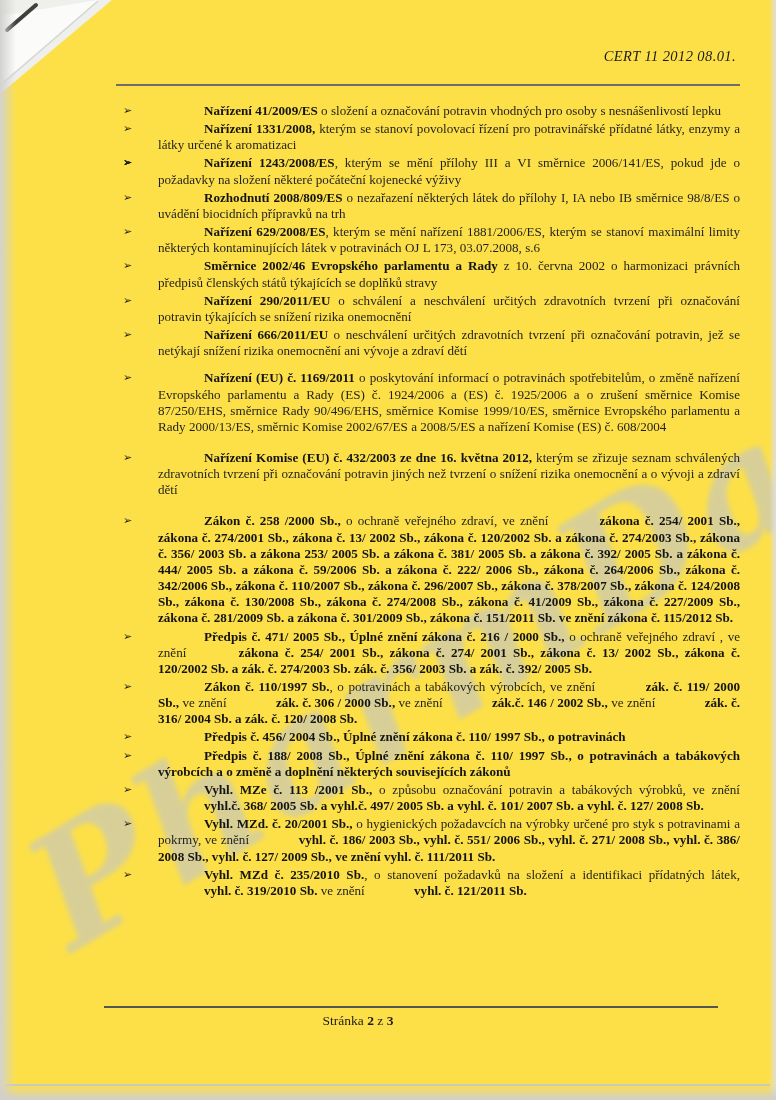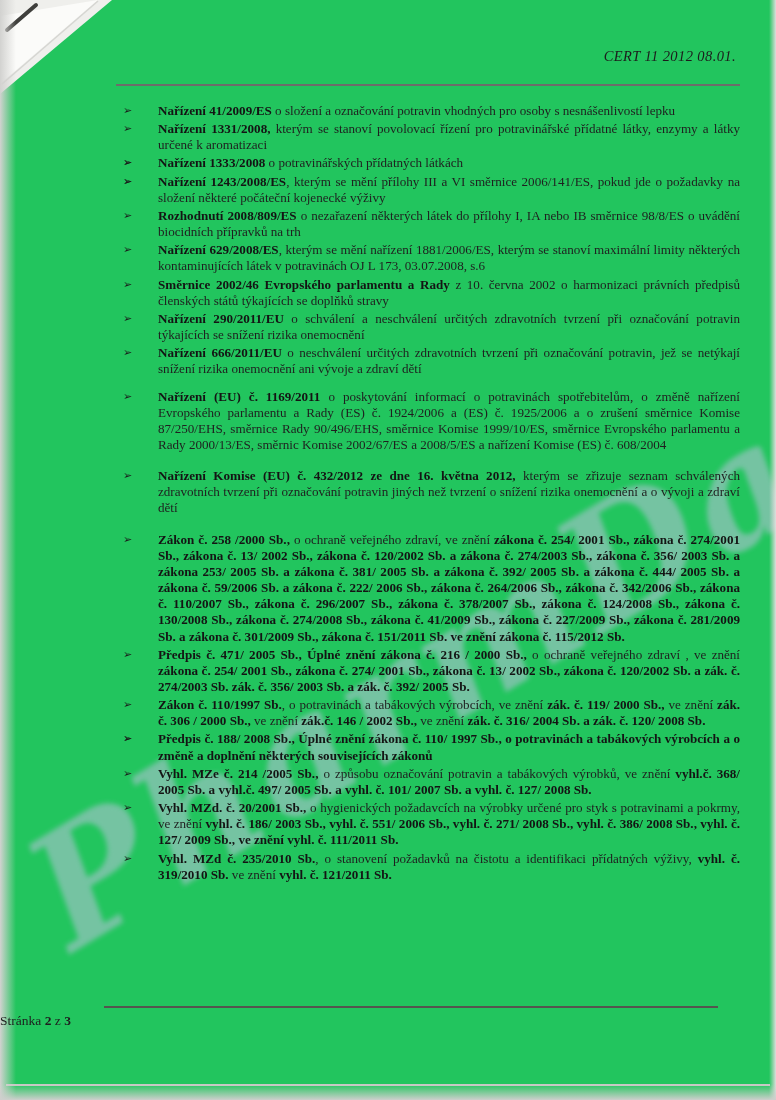--- a/index.html
+++ b/index.html
@@ -2,21 +2,21 @@
 <html lang="cs"><head>
 <meta charset="utf-8">
 <style>
   html,body{margin:0;padding:0;}
   body{
     width:776px;height:1100px;position:relative;overflow:hidden;
     background:#f6f6f4;
     font-family:"Liberation Serif","DejaVu Serif",serif;
   }
   .page{
-    position:absolute;inset:0;background:#22c55e;
+    position:absolute;inset:0;background:#fde047;
   }
   
   .edge-left{position:absolute;left:0;top:0;bottom:0;width:16px;
     background:linear-gradient(to right,#d2d2d0,rgba(250,250,248,0));pointer-events:none;}
   .edge-right{position:absolute;right:0;top:0;bottom:0;width:7px;
     background:linear-gradient(to left,#dededc,rgba(250,250,248,0));pointer-events:none;}
   .edge-bottom{position:absolute;left:0;right:0;bottom:0;height:16px;
     background:linear-gradient(to top,#cfcfcd,rgba(240,240,238,0));pointer-events:none;}
   .bottom-rule{position:absolute;left:6px;right:6px;top:1084px;height:2px;background:#c7c7c4;}
   .fold{position:absolute;left:0;top:0;}
@@ -33,33 +33,33 @@
     font-style:italic;font-size:14.5px;letter-spacing:.4px;color:#1c1c1c;
   }
   .rule{position:absolute;height:2px;background:#6d6d6a;z-index:1;}
   .header-rule{left:116px;right:36px;top:84px;}
   .footer-rule{left:104px;right:58px;top:1006px;background:#55554f;height:2px;}
 
   .content{
     position:absolute;left:122px;top:103px;width:618px;z-index:1;
     font-size:13.1px;line-height:16.15px;color:#1f1f1f;
   }
-  .content b{color:#141414;}
+  .content b{color:#141414;margin-left:46px;}
   ul.reglist{list-style:none;margin:0;padding:0;}
   ul.reglist li{position:relative;padding-left:36px;text-align:justify;margin:0 0 2px 0;}
   ul.reglist .bullet{
     position:absolute;left:1px;top:0px;font-size:11px;color:#1a1a1a;
     font-family:"DejaVu Sans",sans-serif;
   }
   #group-1{margin-top:11px;}
   #group-1 li{margin-bottom:15px;}
   #group-2{margin-top:0;}
 
   .footer-text{
-    position:absolute;left:0;right:60px;top:1013px;z-index:1;
+    position:absolute;left:0;right:60px;top:1013px;text-align:center;z-index:1;
     font-size:13.5px;color:#1e1e1e;
   }
 </style>
 </head>
 <body>
 
 <div class="page">
 
   <div class="watermark">PharmData.cz</div>
 
@@ -71,42 +71,42 @@
   </svg>
 
   <div class="header-ref">CERT 11 2012 08.01.</div>
   <div class="rule header-rule"></div>
 
   <main class="content">
     <ul class="reglist" id="group-0">
         <li><span class="bullet">➢</span><span><b>Nařízení 41/2009/ES</b><span> o složení a označování potravin vhodných pro osoby s nesnášenlivostí lepku</span></span></li>
         <li><span class="bullet">➢</span><span><b>Nařízení 1331/2008,</b><span> kterým se stanoví povolovací řízení pro potravinářské přídatné látky, enzymy a látky určené k aromatizaci</span></span></li>
         <li><span class="bullet">➢</span></li>
-        <li><span class="bullet">➢</span><span><b>Nařízení 1333/2008</b><span> o potravinářských přídatných látkách</span></span></li>
+        <li><span class="bullet">➢</span></li>
         <li><span class="bullet">➢</span></li>
         <li><span class="bullet">➢</span><span><b>Nařízení 1243/2008/ES</b><span>, kterým se mění přílohy III a VI směrnice 2006/141/ES, pokud jde o požadavky na složení některé počáteční kojenecké výživy</span></span></li>
         <li><span class="bullet">➢</span><span><b>Rozhodnutí 2008/809/ES</b><span> o nezařazení některých látek do přílohy I, IA nebo IB směrnice 98/8/ES o uvádění biocidních přípravků na trh</span></span></li>
         <li><span class="bullet">➢</span><span><b>Nařízení 629/2008/ES</b><span>, kterým se mění nařízení 1881/2006/ES, kterým se stanoví maximální limity některých kontaminujících látek v potravinách OJ L 173, 03.07.2008, s.6</span></span></li>
         <li><span class="bullet">➢</span><span><b>Směrnice 2002/46 Evropského parlamentu a Rady</b><span> z 10. června 2002 o harmonizaci právních předpisů členských států týkajících se doplňků stravy</span></span></li>
         <li><span class="bullet">➢</span><span><b>Nařízení 290/2011/EU</b><span> o schválení a neschválení určitých zdravotních tvrzení při označování potravin týkajících se snížení rizika onemocnění</span></span></li>
         <li><span class="bullet">➢</span><span><b>Nařízení 666/2011/EU</b><span> o neschválení určitých zdravotních tvrzení při označování potravin, jež se netýkají snížení rizika onemocnění ani vývoje a zdraví dětí</span></span></li>
       </ul>
     <ul class="reglist" id="group-1">
         <li><span class="bullet">➢</span><span><b>Nařízení (EU) č. 1169/2011</b><span> o poskytování informací o potravinách spotřebitelům, o změně nařízení Evropského parlamentu a Rady (ES) č. 1924/2006 a (ES) č. 1925/2006 a o zrušení směrnice Komise 87/250/EHS, směrnice Rady 90/496/EHS, směrnice Komise 1999/10/ES, směrnice Evropského parlamentu a Rady 2000/13/ES, směrnic Komise 2002/67/ES a 2008/5/ES a nařízení Komise (ES) č. 608/2004</span></span></li>
-        <li><span class="bullet">➢</span><span><b>Nařízení Komise (EU) č. 432/2012 ze dne 16. května 2012,</b><span> kterým se zřizuje seznam schválených zdravotních tvrzení při označování potravin jiných než tvrzení o snížení rizika onemocnění a o vývoji a zdraví dětí</span></span></li>
+        <li><span class="bullet">➢</span><span><b>Nařízení Komise (EU) č. 432/2003 ze dne 16. května 2012,</b><span> kterým se zřizuje seznam schválených zdravotních tvrzení při označování potravin jiných než tvrzení o snížení rizika onemocnění a o vývoji a zdraví dětí</span></span></li>
       </ul>
     <ul class="reglist" id="group-2">
         <li><span class="bullet">➢</span><span><b>Zákon č. 258 /2000 Sb.,</b><span> o ochraně veřejného zdraví, ve znění </span><b>zákona č. 254/ 2001 Sb., zákona č. 274/2001 Sb., zákona č. 13/ 2002 Sb., zákona č. 120/2002 Sb. a zákona č. 274/2003 Sb., zákona č. 356/ 2003 Sb. a zákona 253/ 2005 Sb. a zákona č. 381/ 2005 Sb. a zákona č. 392/ 2005 Sb. a zákona č. 444/ 2005 Sb. a zákona č. 59/2006 Sb. a zákona č. 222/ 2006 Sb., zákona č. 264/2006 Sb., zákona č. 342/2006 Sb., zákona č. 110/2007 Sb., zákona č. 296/2007 Sb., zákona č. 378/2007 Sb., zákona č. 124/2008 Sb., zákona č. 130/2008 Sb., zákona č. 274/2008 Sb., zákona č. 41/2009 Sb., zákona č. 227/2009 Sb., zákona č. 281/2009 Sb. a zákona č. 301/2009 Sb., zákona č. 151/2011 Sb. ve znění zákona č. 115/2012 Sb.</b></span></li>
         <li><span class="bullet">➢</span><span><b>Předpis č. 471/ 2005 Sb., Úplné znění zákona č. 216 / 2000 Sb.,</b><span> o ochraně veřejného zdraví , ve znění </span><b>zákona č. 254/ 2001 Sb., zákona č. 274/ 2001 Sb., zákona č. 13/ 2002 Sb., zákona č. 120/2002 Sb. a zák. č. 274/2003 Sb. zák. č. 356/ 2003 Sb. a zák. č. 392/ 2005 Sb.</b></span></li>
         <li><span class="bullet">➢</span><span><b>Zákon č. 110/1997 Sb.</b><span>, o potravinách a tabákových výrobcích, ve znění </span><b>zák. č. 119/ 2000 Sb.,</b><span> ve znění </span><b>zák. č. 306 / 2000 Sb.,</b><span> ve znění </span><b>zák.č. 146 / 2002 Sb.,</b><span> ve znění </span><b>zák. č. 316/ 2004 Sb. a zák. č. 120/ 2008 Sb.</b></span></li>
-        <li><span class="bullet">➢</span></li>
+        <li><span class="bullet">➢</span><span><b>Předpis č. 456/ 2004 Sb., Úplné znění zákona č. 110/ 1997 Sb., o potravinách</b></span></li>
         <li><span class="bullet">➢</span><span><b>Předpis č. 188/ 2008 Sb., Úplné znění zákona č. 110/ 1997 Sb., o potravinách a tabákových výrobcích a o změně a doplnění některých souvisejících zákonů</b></span></li>
-        <li><span class="bullet">➢</span><span><b>Vyhl. MZe č. 214 /2005 Sb.,</b><span> o způsobu označování potravin a tabákových výrobků, ve znění </span><b>vyhl.č. 368/ 2005 Sb. a vyhl.č. 497/ 2005 Sb. a vyhl. č. 101/ 2007 Sb. a vyhl. č. 127/ 2008 Sb.</b></span></li>
+        <li><span class="bullet">➢</span><span><b>Vyhl. MZe č. 113 /2001 Sb.,</b><span> o způsobu označování potravin a tabákových výrobků, ve znění </span><b>vyhl.č. 368/ 2005 Sb. a vyhl.č. 497/ 2005 Sb. a vyhl. č. 101/ 2007 Sb. a vyhl. č. 127/ 2008 Sb.</b></span></li>
         <li><span class="bullet">➢</span><span><b>Vyhl. MZd. č. 20/2001 Sb.,</b><span> o hygienických požadavcích na výrobky určené pro styk s potravinami a pokrmy, ve znění </span><b>vyhl. č. 186/ 2003 Sb., vyhl. č. 551/ 2006 Sb., vyhl. č. 271/ 2008 Sb., vyhl. č. 386/ 2008 Sb., vyhl. č. 127/ 2009 Sb., ve znění vyhl. č. 111/2011 Sb.</b></span></li>
-        <li><span class="bullet">➢</span><span><b>Vyhl. MZd č. 235/2010 Sb.</b><span>, o stanovení požadavků na čistotu a identifikaci přídatných výživy, </span><b>vyhl. č. 319/2010 Sb.</b><span> ve znění </span><b>vyhl. č. 121/2011 Sb.</b></span></li>
+        <li><span class="bullet">➢</span><span><b>Vyhl. MZd č. 235/2010 Sb.</b><span>, o stanovení požadavků na složení a identifikaci přídatných látek, </span><b>vyhl. č. 319/2010 Sb.</b><span> ve znění </span><b>vyhl. č. 121/2011 Sb.</b></span></li>
       </ul>
   </main>
 
   <div class="rule footer-rule"></div>
   <div class="footer-text"><span>Stránka </span><b>2</b><span> z </span><b>3</b></div>
 
   <div class="bottom-rule"></div>
   <div class="edge-left"></div>
   <div class="edge-right"></div>
   <div class="edge-bottom"></div>

